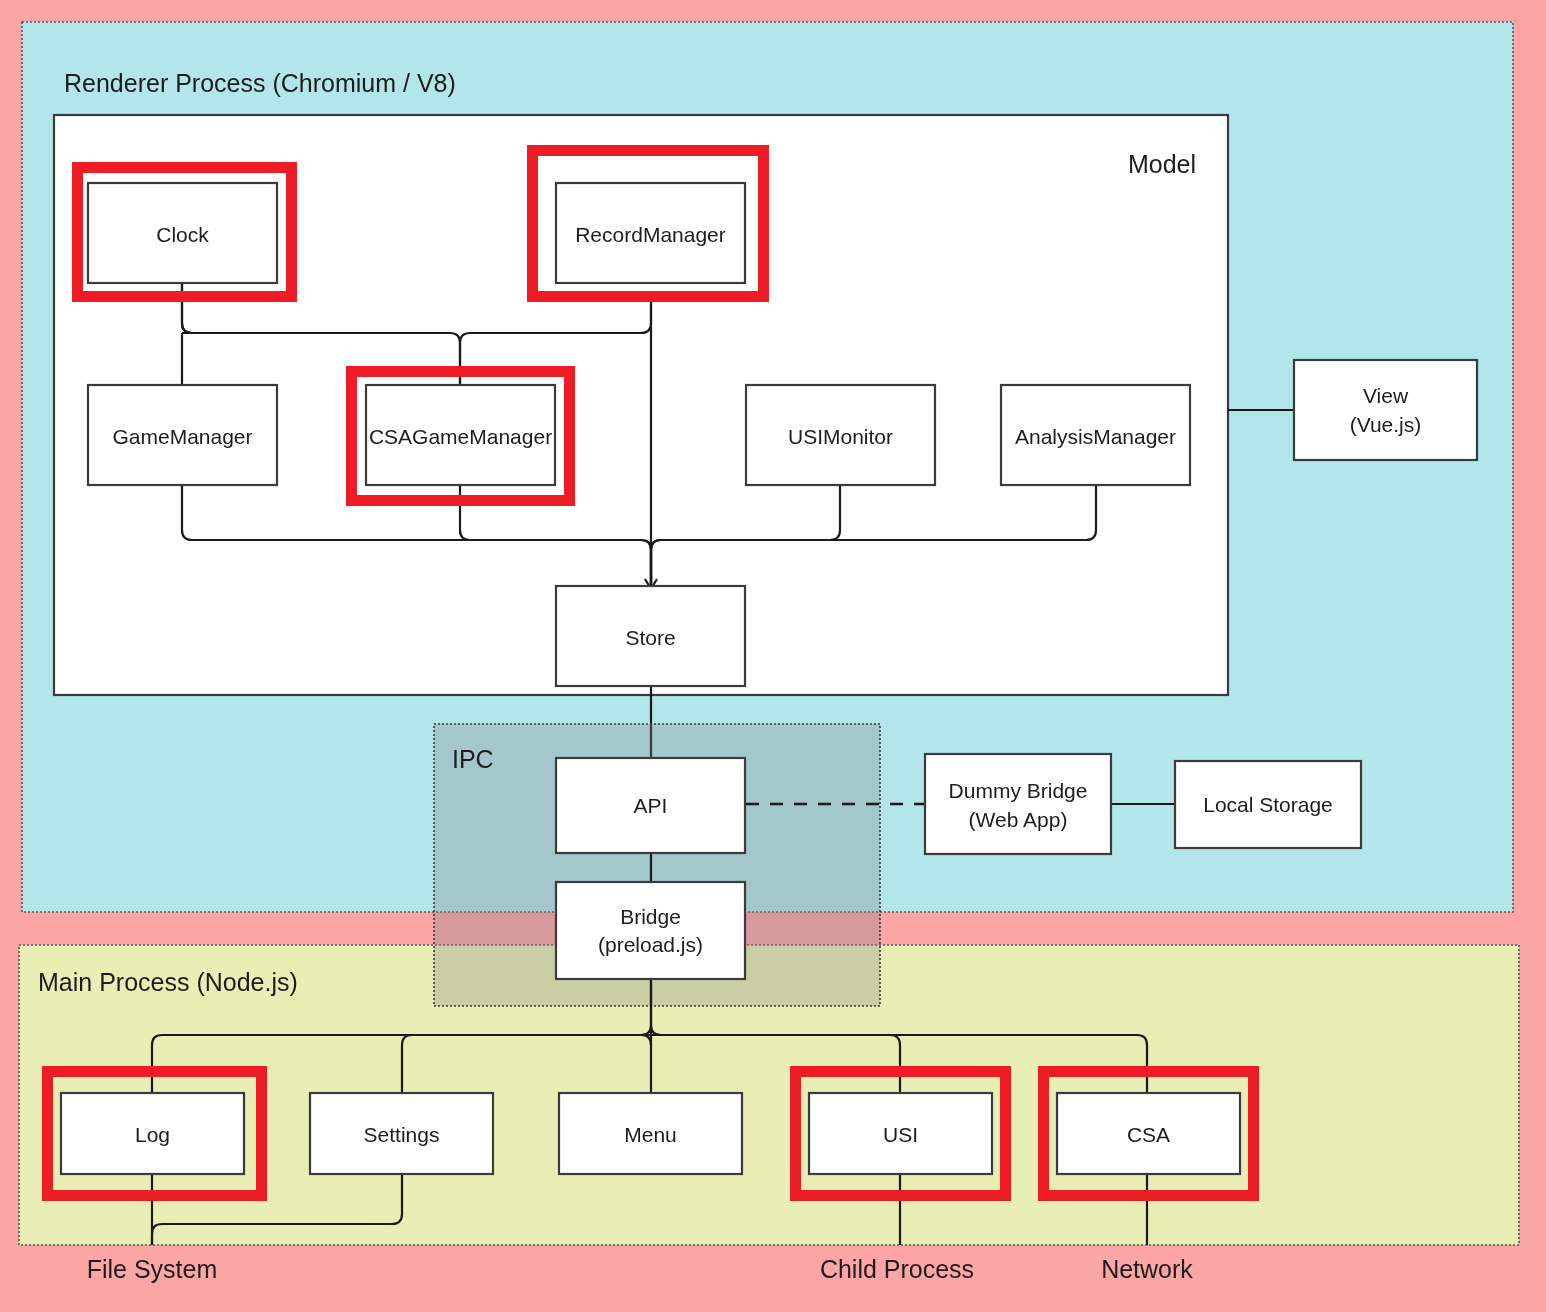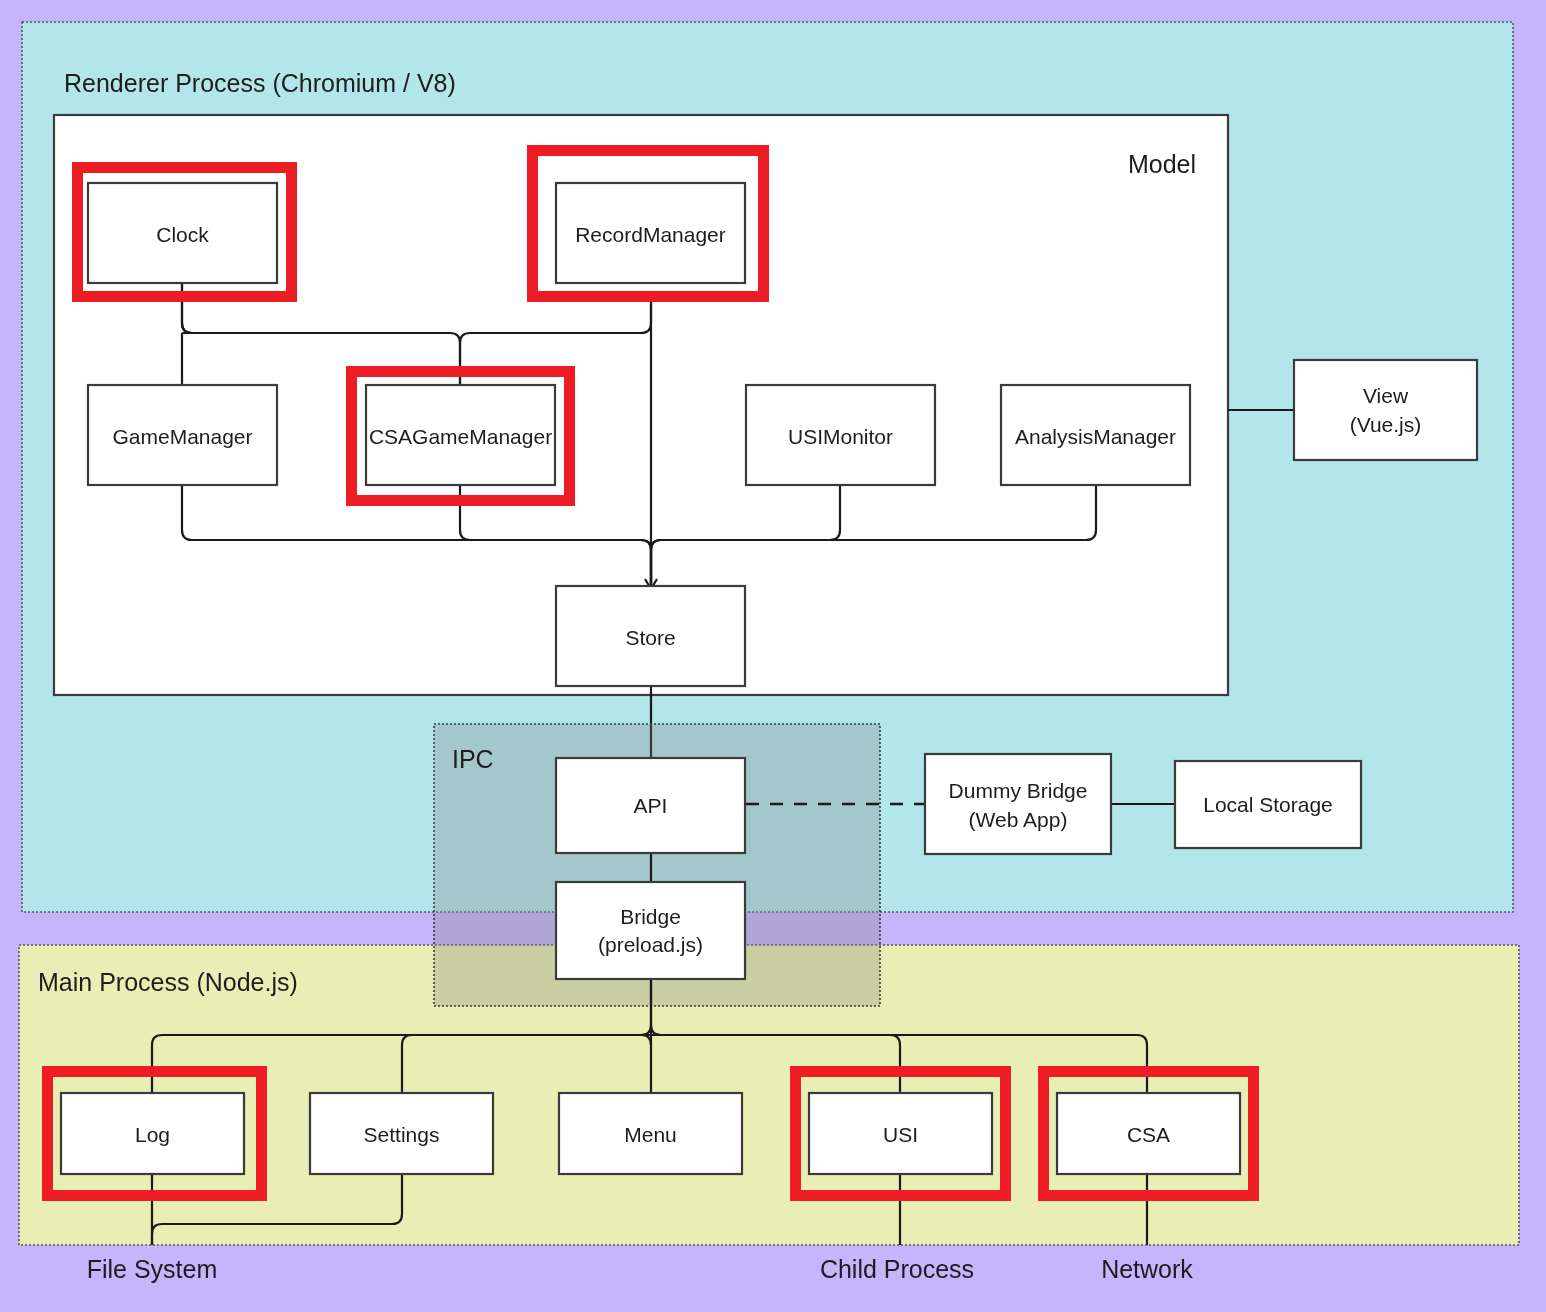--- a/index.html
+++ b/index.html
@@ -1,17 +1,17 @@
 <!DOCTYPE html>
 <html><head>
 <meta charset="utf-8">
 <style>
   html,body{margin:0;padding:0;background:#ffffff;}
   body{font-family:"Liberation Sans","DejaVu Sans",sans-serif;}
-  #stage{position:relative;width:1546px;height:1312px;background:#c4b5fd;overflow:hidden;}
+  #stage{position:relative;width:1546px;height:1312px;background:#fca5a5;overflow:hidden;}
   svg.diagram{position:absolute;left:0;top:0;width:1546px;height:1312px;}
   .node-rect{fill:#ffffff;stroke:#3b3b3b;stroke-width:2.2;}
   .hl-rect{fill:none;stroke:#ee1c25;stroke-width:11;}
   .region{stroke:#555;stroke-width:1.6;stroke-dasharray:2 2;}
   .region-ipc{stroke:#3a3a3a;stroke-width:1.6;stroke-dasharray:2 2;}
   .edge{fill:none;stroke:#1a1a1a;stroke-width:2.2;stroke-linecap:butt;stroke-linejoin:round;}
   .edge-dash{fill:none;stroke:#1a1a1a;stroke-width:2.4;stroke-dasharray:13 11;}
   text{fill:#1d1d1d;font-family:"Liberation Sans","DejaVu Sans",sans-serif;}
   .t-node{font-size:21px;}
   .t-region{font-size:25px;}

